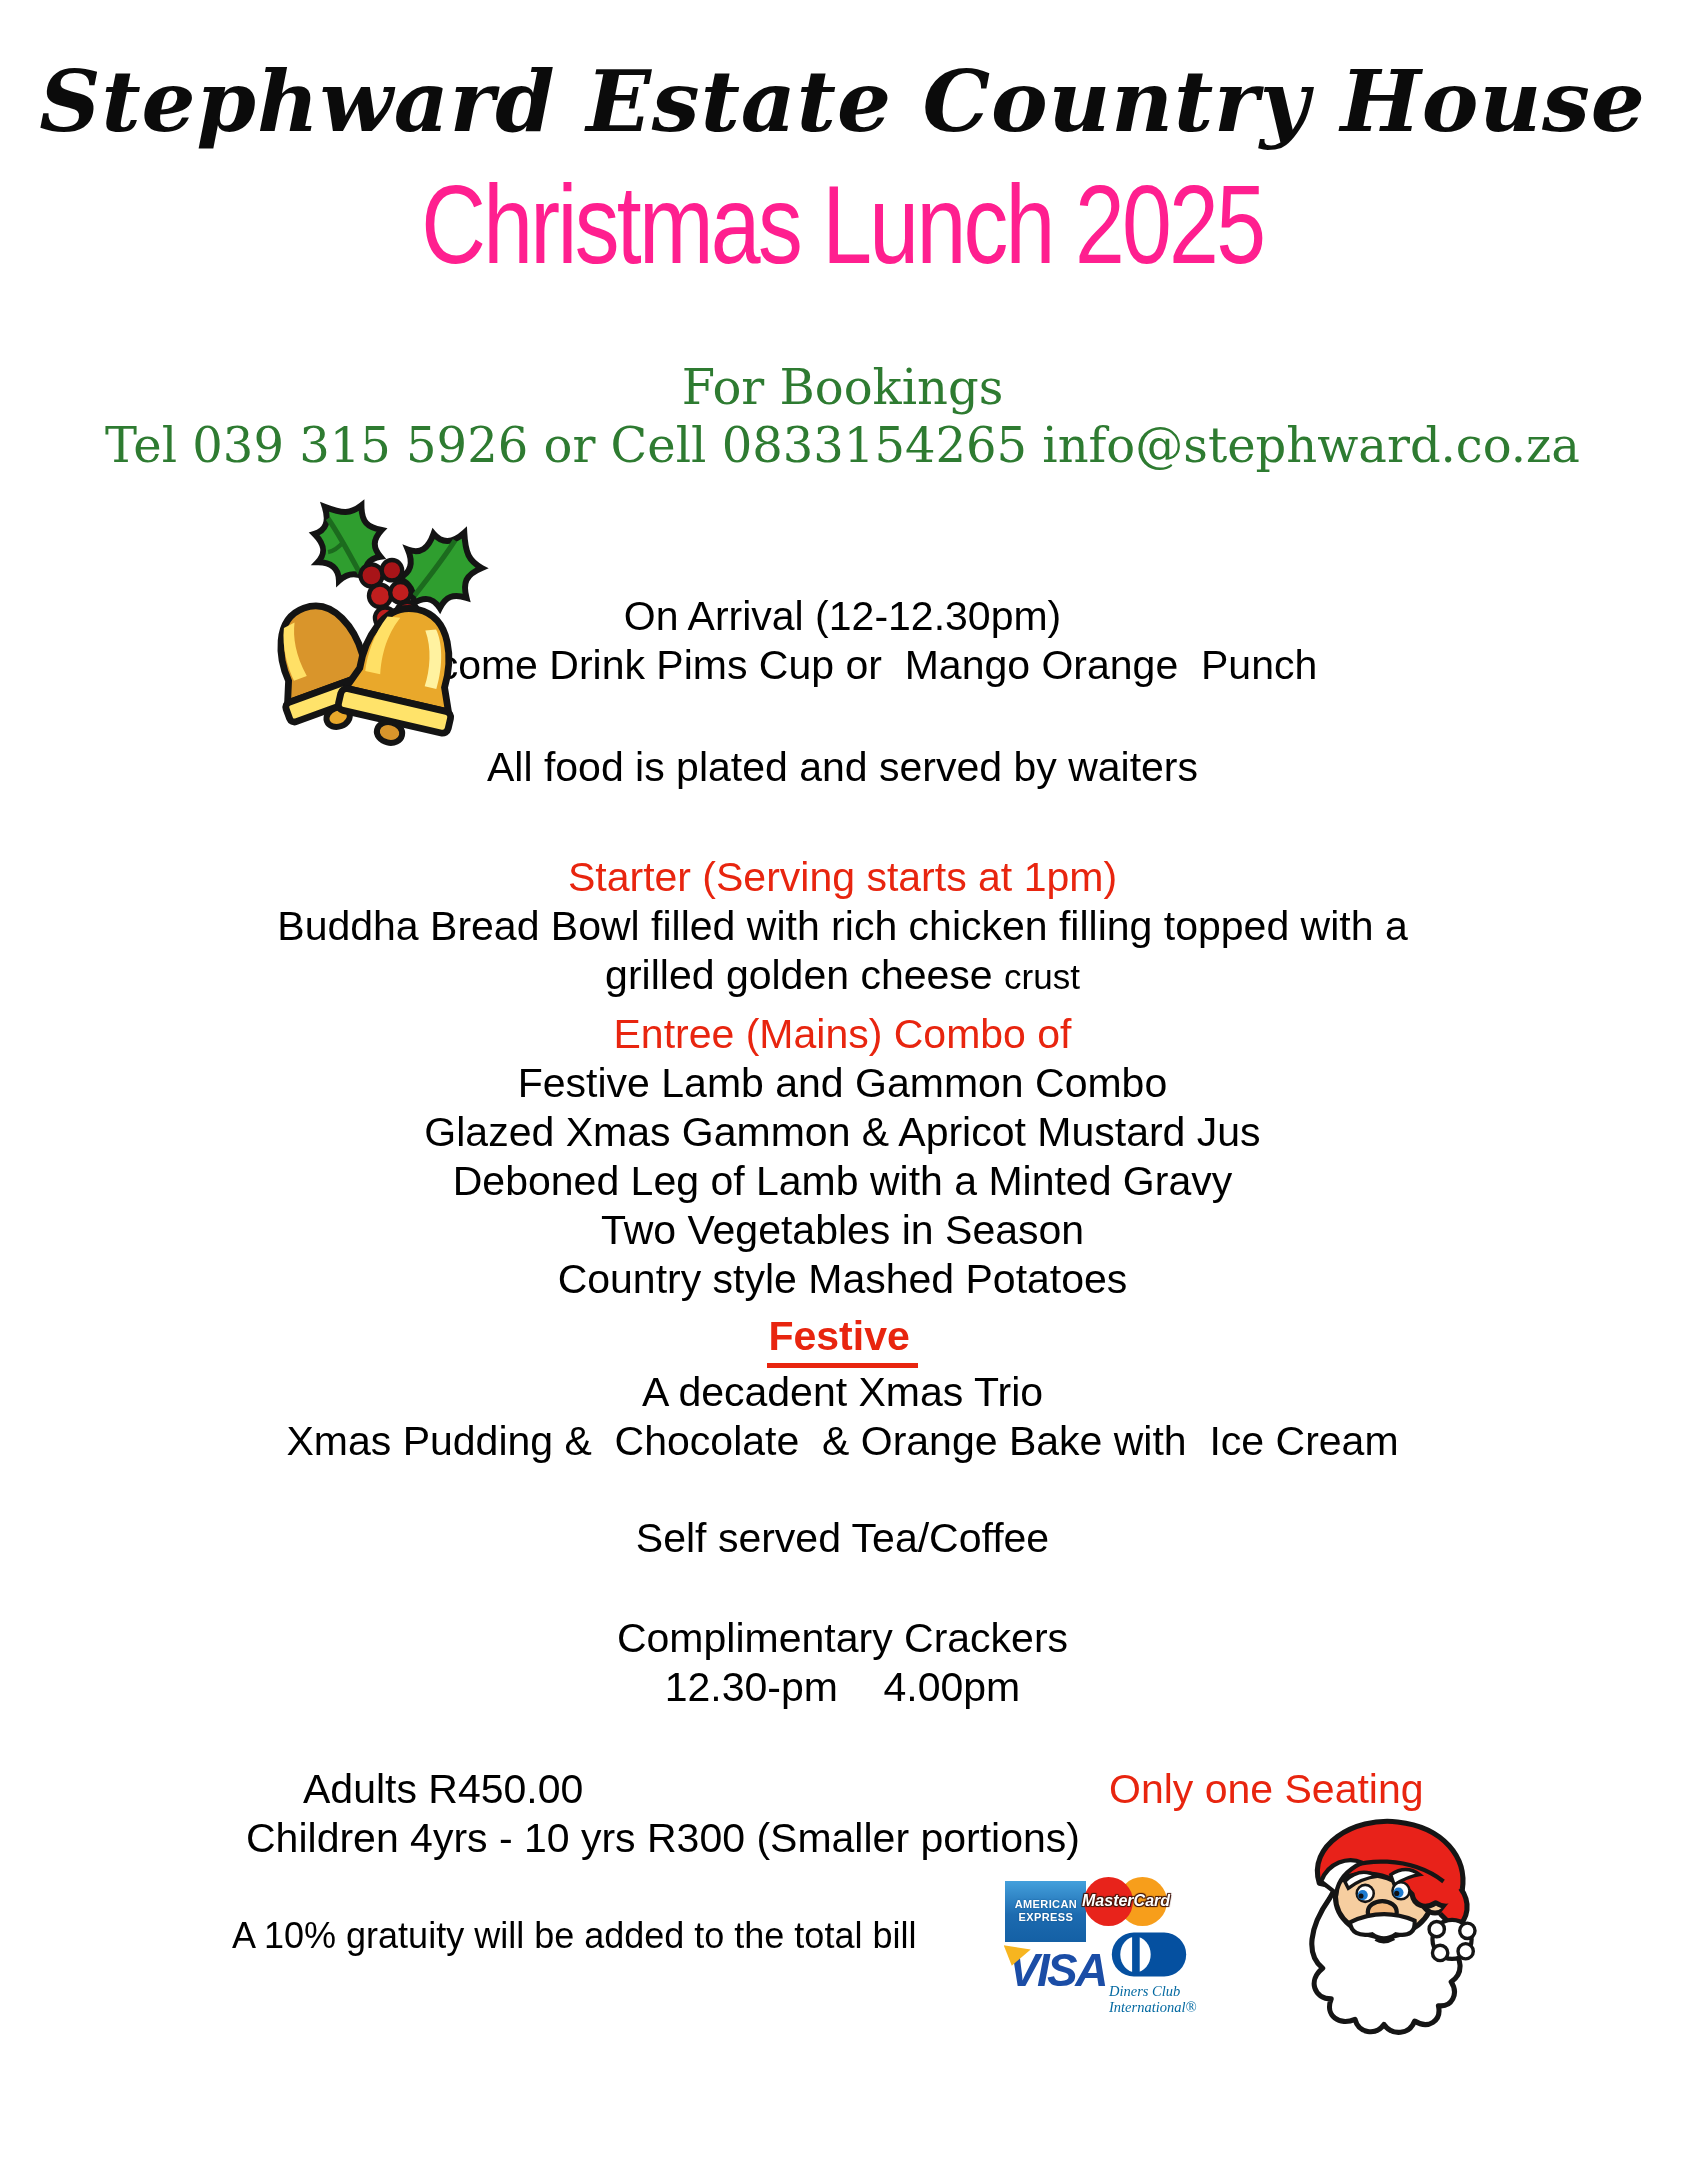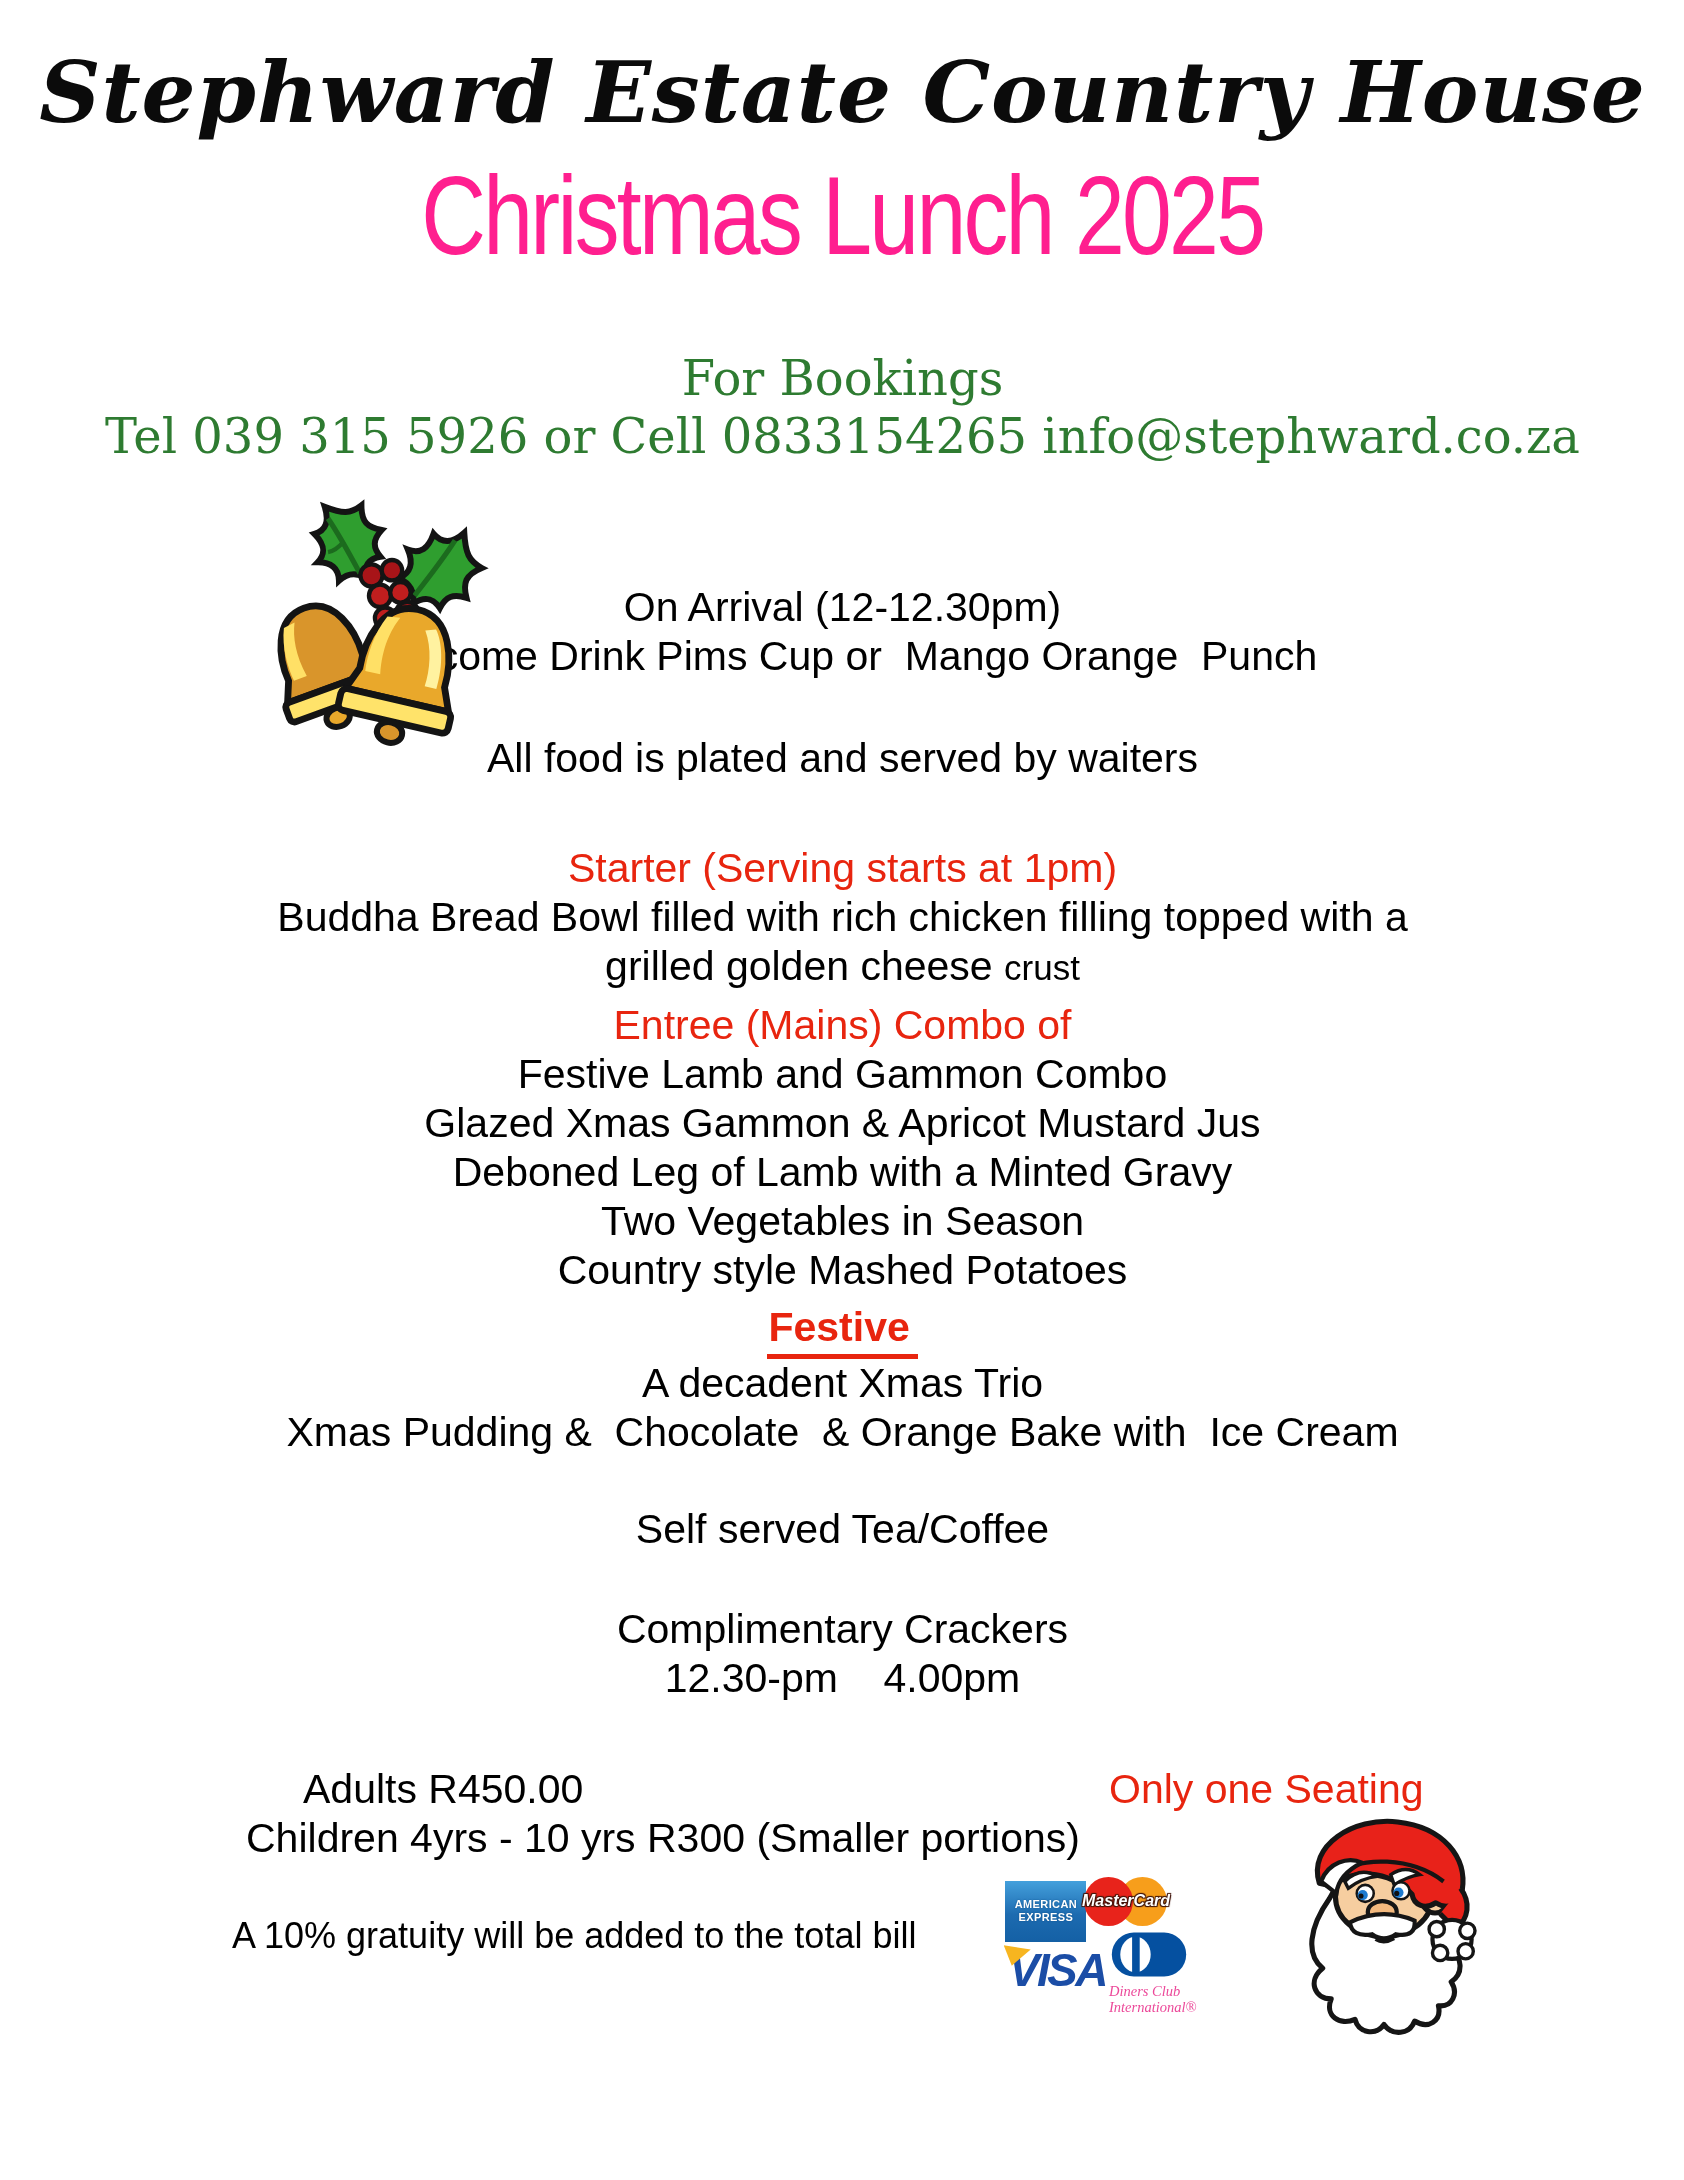--- a/index.html
+++ b/index.html
@@ -1,21 +1,21 @@
 <!DOCTYPE html>
 <html style="font-size:13.6px"><head>
 <meta charset="utf-8">
 <style>
   html,body { margin:0; padding:0; background:#ffffff; }
   .page {
     position:relative; width:1685px; height:2181px; background:#ffffff;
     overflow:hidden; font-family:"Liberation Sans", sans-serif; color:#000;
   }
   .estate-title {
-    margin:0; padding-top:31px; text-align:center;
+    margin:0; padding-top:40px; text-align:center;
     font-family:"DejaVu Serif", serif; font-style:italic; font-weight:700;
     font-size:85px; line-height:1.45; color:#0b0b0b; letter-spacing:0.9px;
   }
   .event-title { text-align:center; margin-top:0; color:#FF1F8F; line-height:1; }
   .event-title .condense {
     display:inline-block; transform:scaleX(0.80); transform-origin:center;
     font-size:112px; font-weight:400; letter-spacing:-3.4px; line-height:1.1;
   }
   .booking {
     margin-top:72px; text-align:center; color:#2E7B31;
@@ -62,21 +62,21 @@
   .visa {
     position:absolute; left:6.8px; top:73px; font-style:italic; font-weight:bold;
     font-size:46px; line-height:1; color:#1B4DA6; letter-spacing:-2.6px;
   }
   .visa::before {
     content:""; position:absolute; left:-5.1px; top:-1.7px; width:27px; height:20.4px;
     background:#F7B520; clip-path:polygon(0 0,100% 20%,30% 100%);
   }
   .diners { position:absolute; left:107px; top:56px; width:102px; }
   .diners-text {
-    margin-top:0.9px; color:#ec4899; font-family:"Liberation Serif", serif;
+    margin-top:0.9px; color:#0369a1; font-family:"Liberation Serif", serif;
     font-style:italic; font-size:14.5px; line-height:16px;
   }
 </style>
 </head>
 <body>
 
 <div class="page">
 
   <h1 class="estate-title">Stephward Estate Country House</h1>
 

